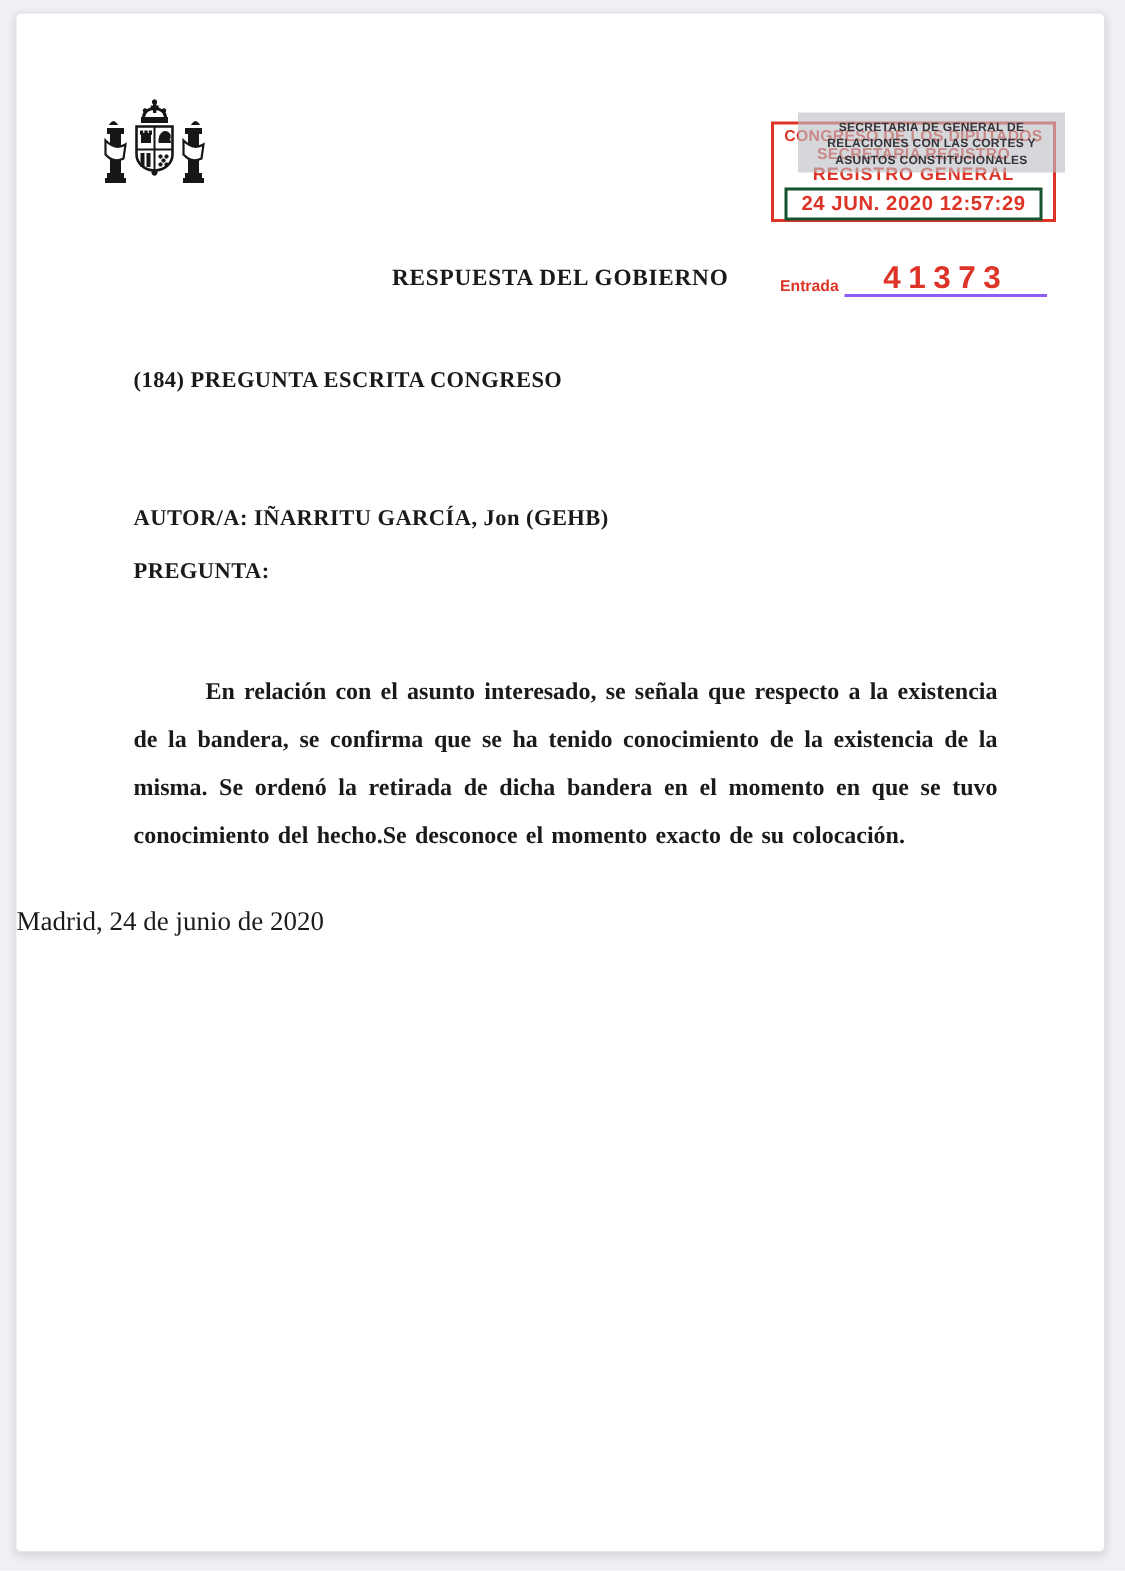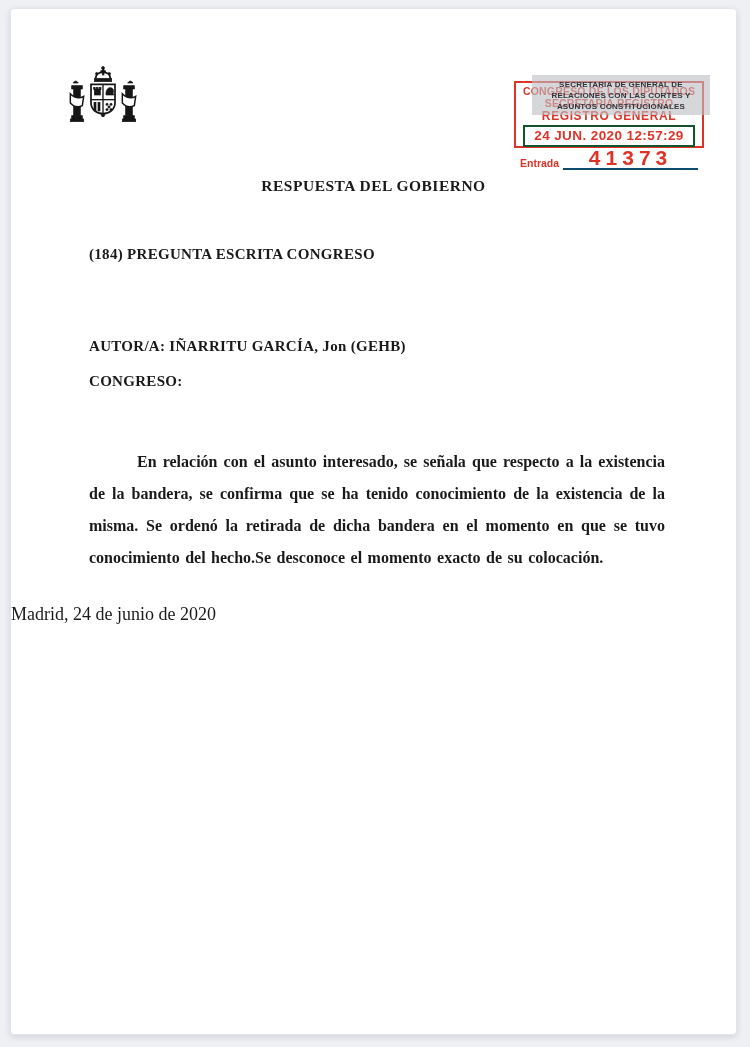--- a/index.html
+++ b/index.html
@@ -52,24 +52,25 @@
   .stamp-entry {
     display:flex; align-items:flex-end;
     padding:0 4px 2px 4px;
     margin-top:1px;
   }
   .stamp-entry-label { font-size:10.5px; line-height:14px; }
   .stamp-entry-number {
     flex:1;
     font-size:21px; line-height:20px;
     letter-spacing:5px;
-    border-bottom:2px solid #0c4a6e;
+    border-bottom:2px solid #8b5cf6;
     margin-left:4px;
     text-align:center;
     white-space:nowrap;
+    margin-top:28px;
   }
   
   .overlay-label {
     position:absolute; left:521px; top:66px;
     width:178px;
     background:rgba(189,191,196,0.62);
     z-index:2;
     text-align:center;
     font-family:"Liberation Sans", sans-serif;
     font-size:8px;
@@ -196,19 +197,19 @@
     <div>ASUNTOS CONSTITUCIONALES</div>
   </div>
 
   <div class="doc-title">RESPUESTA DEL GOBIERNO</div>
 
   <div class="q-line">(184)  PREGUNTA ESCRITA CONGRESO</div>
 
 
   <div class="author-line">AUTOR/A: IÑARRITU GARCÍA, Jon (GEHB)</div>
 
-  <div class="resp-line">CONGRESO:</div>
+  <div class="resp-line">PREGUNTA:</div>
 
   <p class="body-par">En relación con el asunto interesado, se señala que respecto a la existencia de la bandera, se confirma que se ha tenido conocimiento de la existencia de la misma. Se ordenó la retirada de dicha bandera en el momento en que se tuvo conocimiento del hecho.Se desconoce el momento exacto de su colocación.</p>
 
   <div class="place-date">Madrid, 24 de junio de 2020</div>
 
 </div>
 
 </body></html>

